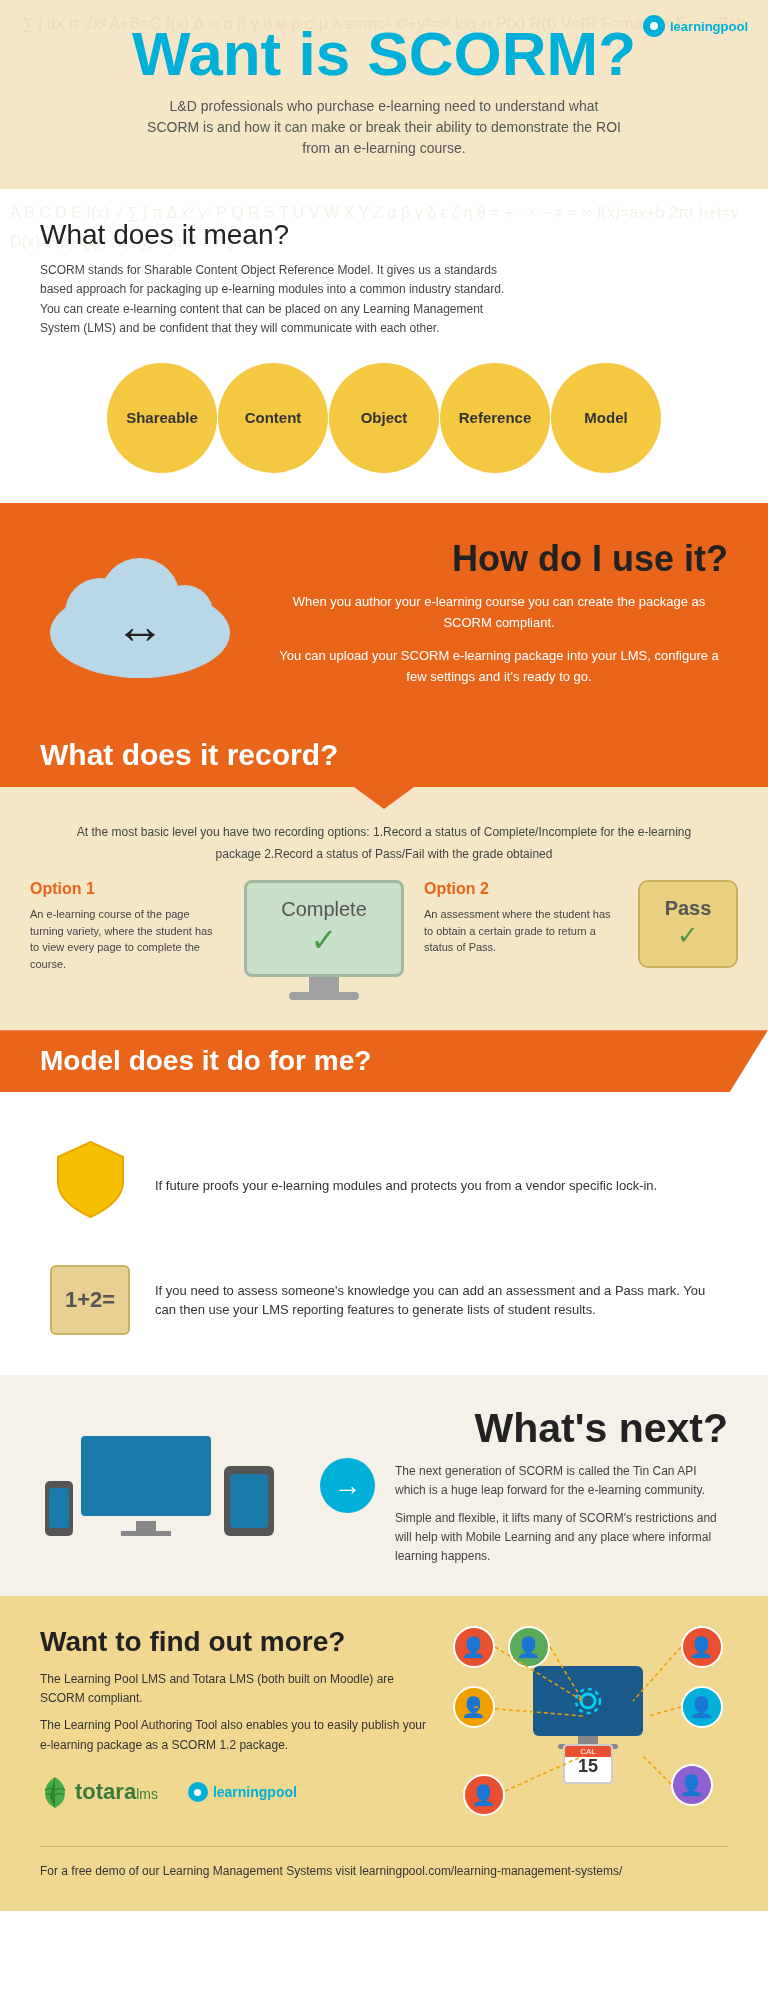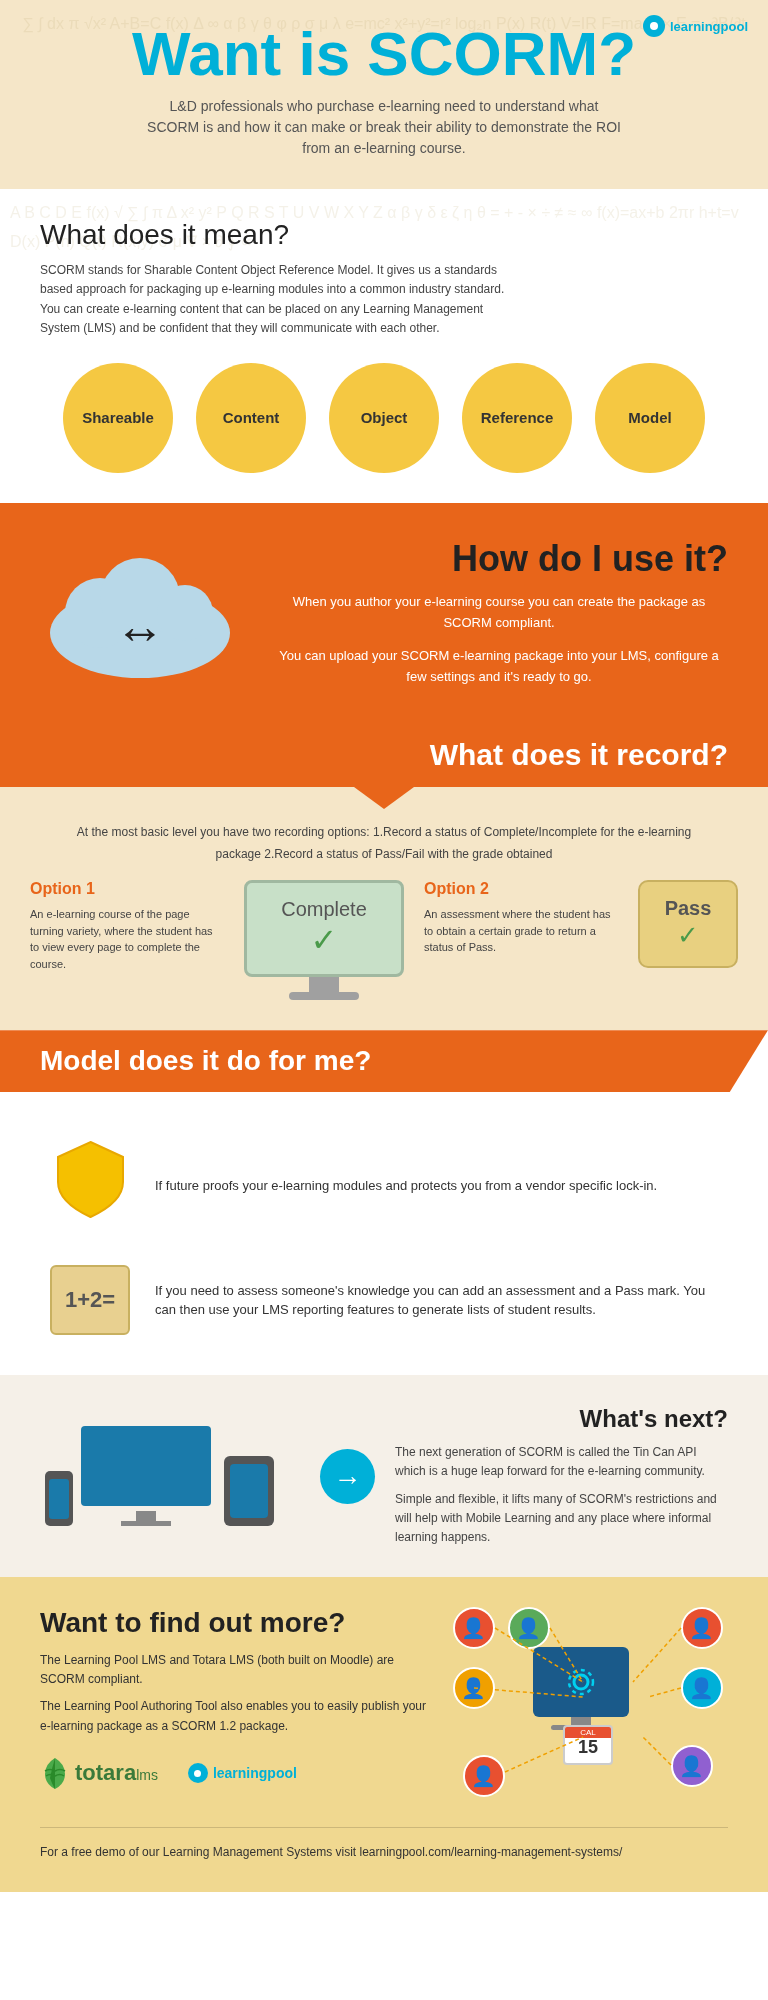--- a/index.html
+++ b/index.html
@@ -72,21 +72,21 @@
       font-size: 12px;
       color: #444;
       line-height: 1.6;
       max-width: 480px;
       position: relative;
       z-index: 1;
     }
     .acronym-circles {
       display: flex;
       justify-content: center;
-      gap: 23px;
+      gap: 1px;
       margin-top: 25px;
       position: relative;
       z-index: 1;
     }
     .acronym-circle {
       width: 110px; height: 110px;
       border-radius: 50%;
       background: #f5c842;
       display: flex;
       align-items: center;
@@ -315,21 +315,21 @@
       justify-content: center;
       color: white;
       font-size: 28px;
       font-weight: 900;
       flex-shrink: 0;
     }
     .whatsnext-content {
       flex: 1;
     }
     .whatsnext-title {
-      font-size: 24px;
+      font-size: 41px;
       font-weight: 900;
       color: #222;
       text-align: right;
     }
     .whatsnext-desc {
       font-size: 12px;
       color: #444;
       line-height: 1.6;
       margin-top: 10px;
     }
@@ -467,21 +467,21 @@
 </div>
 
 <div style="background:#f5e6c8; position:relative; overflow:hidden;">
   <div class="math-bg" style="color:rgba(180,150,100,0.12);">
     f(x) ∑ ∫ π Δ x² y² P Q R S T α β γ δ = + - ∞ √ A+B C D f(n) g(x) h(t) R(x) P(y) σ μ ∇ ∂
     D(x) P(n,t) f(x)=ax+b 2πr h+t=v ≠ ≈ ∝ ÷ ×
   </div>
 
   <div style="position:relative;z-index:1;">
 
-    <div style="background:#e8651a; text-align:right; padding:15px 40px 15px; margin-bottom:0; position:relative;">
+    <div style="background:#e8651a; text-align:left; padding:15px 40px 15px; margin-bottom:0; position:relative;">
       <h2 style="font-size:30px;font-weight:900;color:#fff;">What does it record?</h2>
 
       <div style="position:absolute;bottom:-22px;left:50%;transform:translateX(-50%);width:0;height:0;border-left:30px solid transparent;border-right:30px solid transparent;border-top:22px solid #e8651a;z-index:2;"></div>
     </div>
 
     <div style="padding: 35px 60px 15px; text-align:center;">
       <p style="font-size:12px;color:#444;line-height:1.8;">
         <span>At the most basic level you have two recording options:
 1.Record a status of Complete/Incomplete for the e-learning package
 2.Record a status of Pass/Fail with the grade obtained</span>
@@ -602,21 +602,21 @@
             <div style="width:7px;height:7px;background:white;border-radius:50%;"></div>
           </div>
           <span style="font-size:14px;color:#00b0d8;font-weight:700;">learningpool</span>
         </div>
       </div>
     </div>
 
     <div class="findout-right">
       <div class="network-graphic">
 
-        <div style="position:absolute;left:80px;top:40px;width:96px;">
+        <div style="position:absolute;left:80px;top:40px;width:110px;">
 
           <div style="background:#1a5a8a;border-radius:6px;height:70px;display:flex;align-items:center;justify-content:center;">
 
             <svg width="40" height="40" viewBox="0 0 40 40">
               <circle cx="20" cy="20" r="7" fill="none" stroke="#00d0f0" stroke-width="3"></circle>
               <circle cx="20" cy="20" r="12" fill="none" stroke="#00d0f0" stroke-width="2.5" stroke-dasharray="4 4"></circle>
             </svg>
           </div>
           <div style="width:20px;height:8px;background:#888;margin:0 auto;"></div>
           <div style="width:60px;height:5px;background:#888;margin:0 auto;border-radius:3px;"></div>

